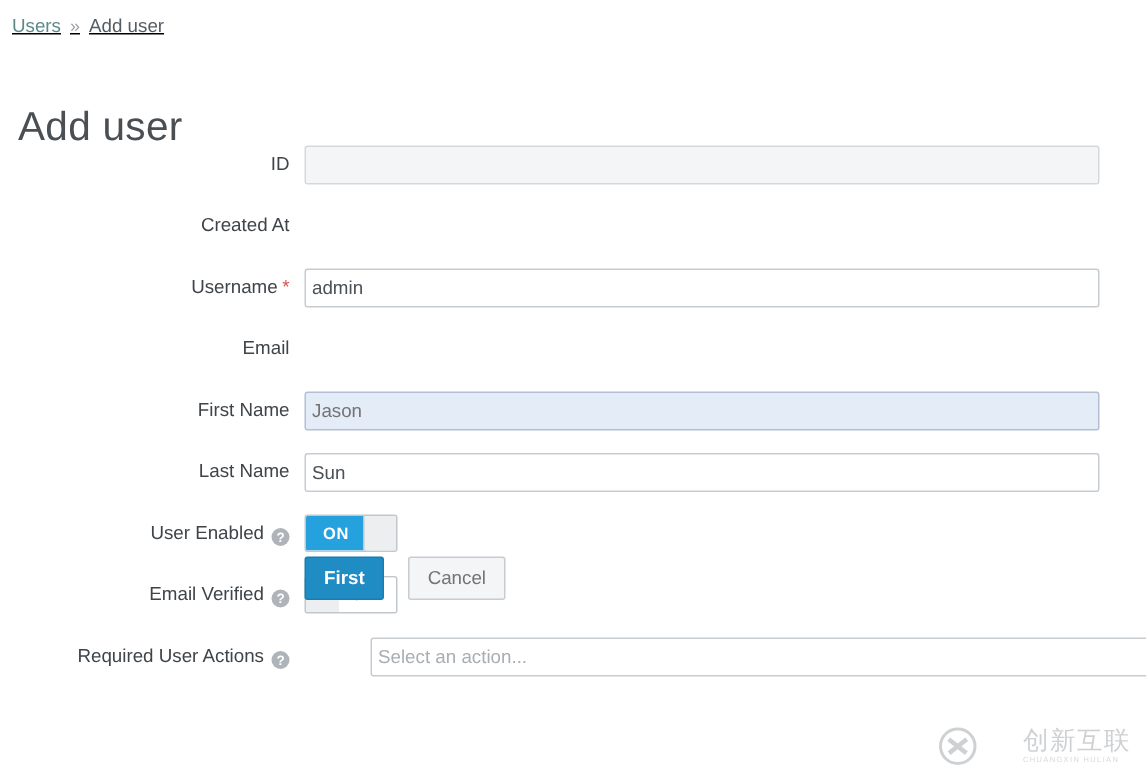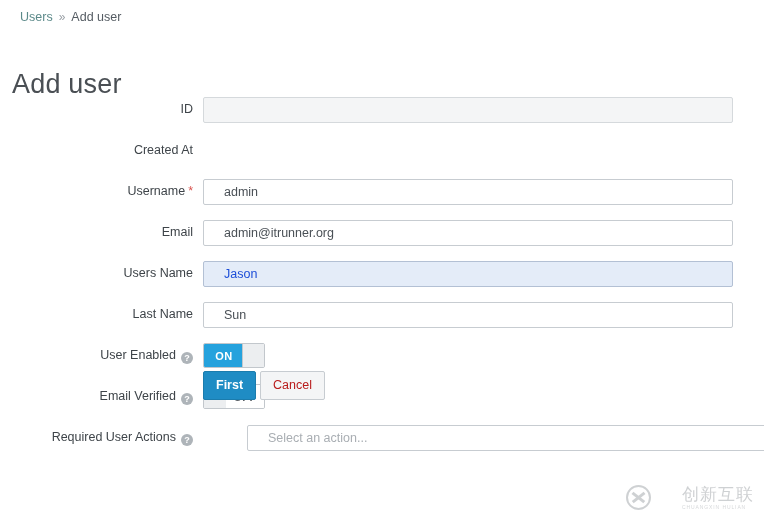--- a/index.html
+++ b/index.html
@@ -13,24 +13,25 @@
   .page {
     position: relative;
     width: 764px; height: 518px;
     background: #ffffff;
     overflow: hidden;
   }
 
   
   .breadcrumb {
     position: absolute;
-    left: 20px; top: 9px;
+    left: 8px; top: 9px;
     font-size: 12.5px;
     line-height: 16px;
     white-space: nowrap;
+    text-decoration: underline;
   }
   .breadcrumb .crumb-link {
     color: #5c8a8a;
     text-decoration: none;
     cursor: pointer;
   }
   .breadcrumb .crumb-sep {
     color: #9aa0a6;
     padding: 0 6px;
     font-size: 12px;
@@ -98,40 +99,40 @@
 
   .ctl-field {
     position: absolute;
     left: 203px;
     top: 0;
   }
 
   .txt {
     width: 530px;
     height: 26px;
-    padding: 2px 8px 3px 20px;
+    padding: 2px 8px 3px 4px;
     border: 1px solid #c7ccd1;
     border-radius: 2px;
     background: #ffffff;
     font-family: "Liberation Sans", "DejaVu Sans", sans-serif;
     font-size: 12.5px;
     color: #4a5056;
     outline: none;
     line-height: 18px;
   }
   .txt::placeholder { color: #a9aeb3; }
   .txt.disabled {
     background: #f4f5f6;
     border-color: #d5d9dc;
     color: #8a9097;
   }
   .txt.highlight {
     background: #e4ecf8;
     border-color: #b3c0d4;
-    color: #1d4ed8;
+    color: #737373;
   }
   .txt.wide-select {
     width: 530px;
     color: #a9aeb3;
     margin-left: 44px;
   }
 
   
   .switch {
     position: relative;
@@ -195,22 +196,22 @@
   }
   .btn-primary {
     background: #1f8cc4;
     border: 1px solid #1b7cad;
     color: #ffffff;
     font-weight: bold;
   }
   .btn-default {
     background: #f4f5f6;
     border: 1px solid #c7ccd1;
-    color: #b91c1c;
-    margin-left: 4px;
+    color: #737373;
+    margin-left: 16px;
   }
 
   
   .watermark {
     position: absolute;
     right: 10px;
     bottom: 8px;
     display: flex;
     align-items: center;
     opacity: 0.42;
@@ -270,24 +271,23 @@
       </div>
       <div class="form-row">
         <label class="ctl-label"><span>Created At</span></label>
       </div>
       <div class="form-row">
         <label class="ctl-label"><span>Username</span><span class="req-star">*</span></label>
         <div class="ctl-field"><input type="text" class="txt" value="admin" style=""></div>
       </div>
       <div class="form-row">
         <label class="ctl-label"><span>Email</span></label>
-        <div class="ctl-field"><input type="text" class="txt" value="admin@itrunner.org" style=""></div>
-      </div>
-      <div class="form-row">
-        <label class="ctl-label"><span>Users Name</span></label>
+      </div>
+      <div class="form-row">
+        <label class="ctl-label"><span>First Name</span></label>
         <div class="ctl-field"><input type="text" class="txt highlight" value="Jason" style=""></div>
       </div>
       <div class="form-row">
         <label class="ctl-label"><span>Last Name</span></label>
         <div class="ctl-field"><input type="text" class="txt" value="Sun" style=""></div>
       </div>
       <div class="form-row">
         <label class="ctl-label"><span>User Enabled</span><span class="help-icon">?</span></label>
         <div class="ctl-field">
           <div class="switch on">

